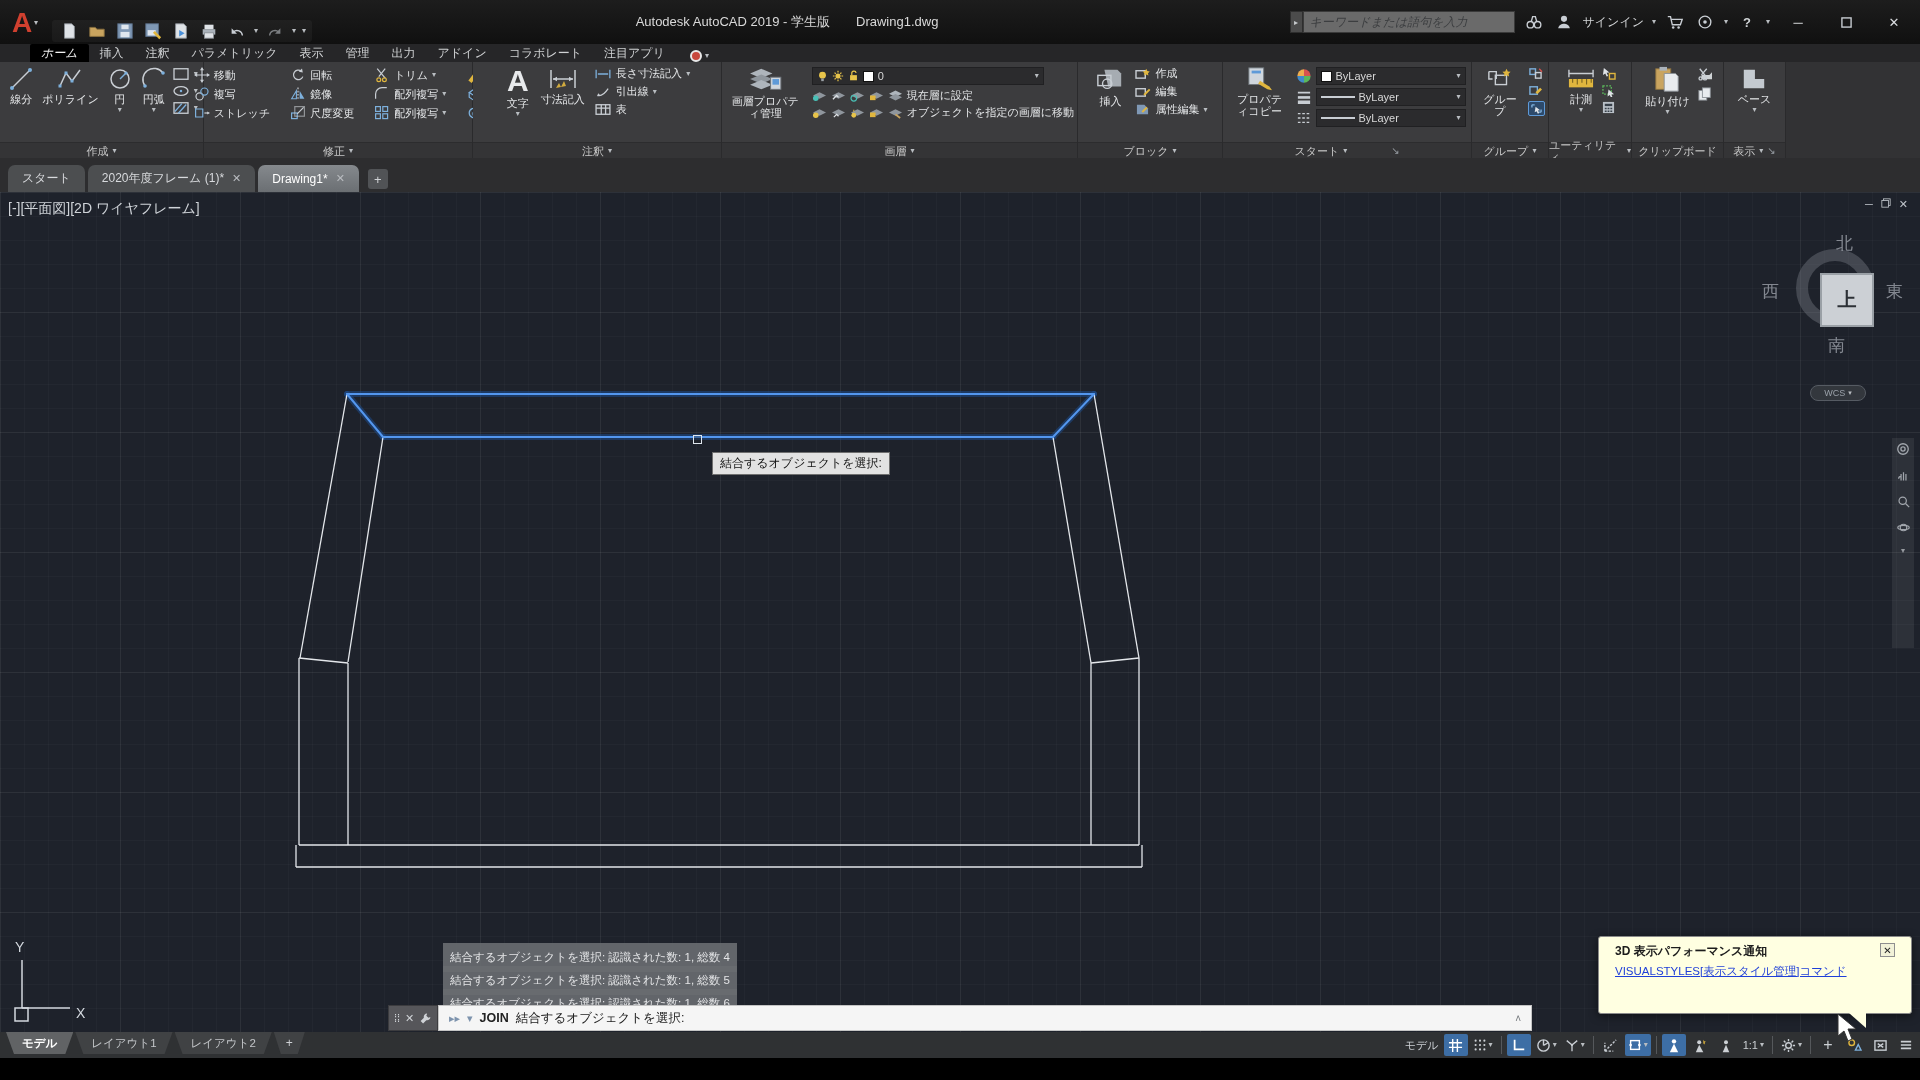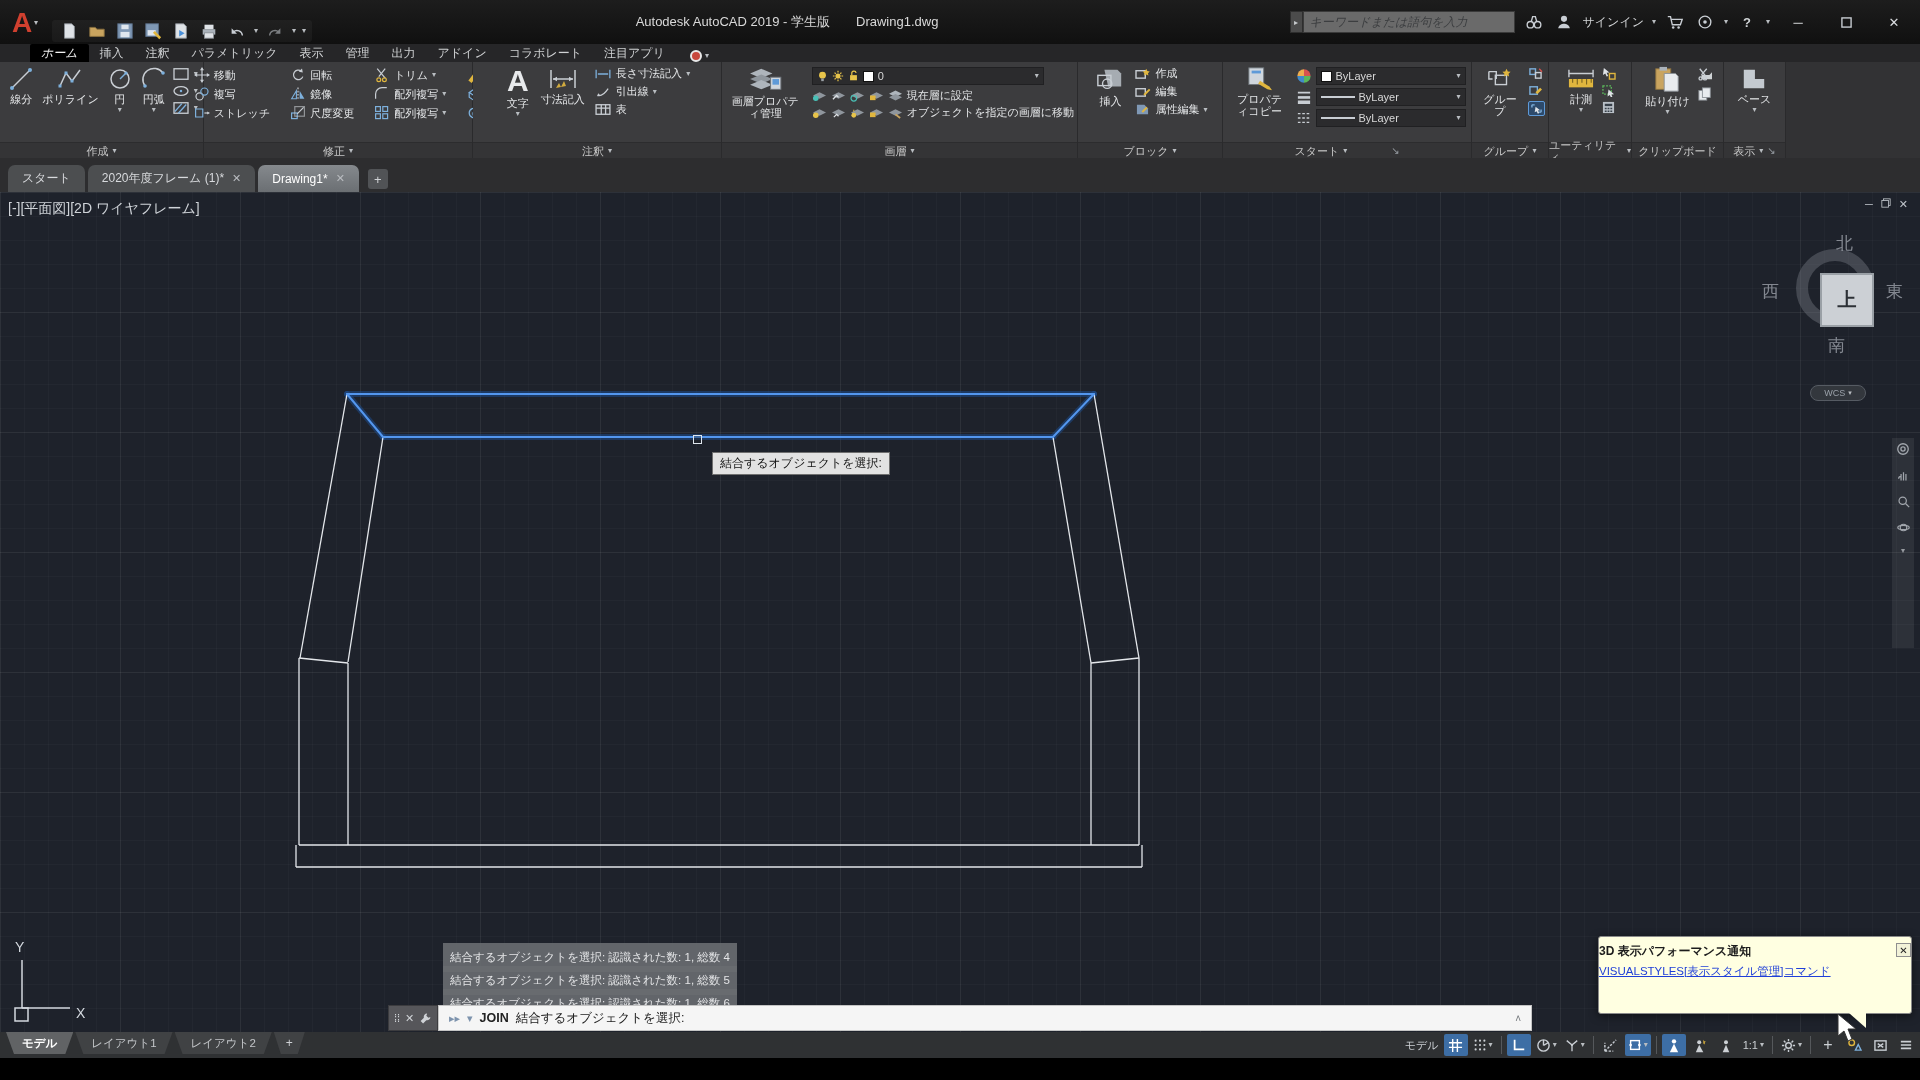--- a/index.html
+++ b/index.html
@@ -88,21 +88,21 @@
   
   #cmdgrip{position:absolute;left:388px;top:1005px;width:50px;height:26px;background:#56565a;border:1px solid #3c3c3f;display:flex;align-items:center;justify-content:space-evenly;}
   #cmdgrip .g{color:#cfd2d6;font-size:11px;line-height:11px;}
   #cmdbar{position:absolute;left:438px;top:1005px;width:1094px;height:26px;background:#f5f5f5;border:1px solid #c4c4c4;display:flex;align-items:center;gap:7px;padding:0 10px;}
   #cmdbar .chev{color:#7d93ad;font-size:11px;}
   #cmdname{color:#222;font-size:12.5px;font-weight:bold;}
   #cmdprompt{color:#222;font-size:12.5px;}
   #cmdexpand{margin-left:auto;color:#6e7276;font-size:10px;}
 
   
-  #notif{position:absolute;left:1598px;top:936px;width:314px;height:78px;background:#ffffe1;border:1px solid #8a8a8a;border-radius:3px;box-shadow:0 2px 8px rgba(0,0,0,.5);padding:6px 0;}
+  #notif{position:absolute;left:1598px;top:936px;width:314px;height:78px;background:#ffffe1;border:1px solid #8a8a8a;border-radius:3px;box-shadow:0 2px 8px rgba(0,0,0,.5);padding:6px 16px;}
   #notif .ttl{display:flex;align-items:flex-start;justify-content:space-between;}
   #notiftitle{font-size:12px;font-weight:bold;color:#1c1c1c;}
   #notifclose{width:15px;height:14px;border:1px solid #8f8f8f;display:flex;align-items:center;justify-content:center;font-size:10px;color:#222;background:#f2f2d8;}
   #notifbody{font-size:11.5px;color:#1a1a1a;line-height:14px;margin-top:3px;}
   #notiflink{font-size:11.5px;color:#1f3fd8;text-decoration:underline;margin-top:4px;display:inline-block;}
   #notiftail{position:absolute;left:250px;top:76px;width:0;height:0;border-left:17px solid transparent;border-top:15px solid #ffffe1;}
 
   
   #statusbar{position:absolute;left:0;top:1032px;width:1920px;height:26px;background:#2f3133;}
   #laytabs{position:absolute;left:6px;top:0;display:flex;gap:2px;height:22px;}

